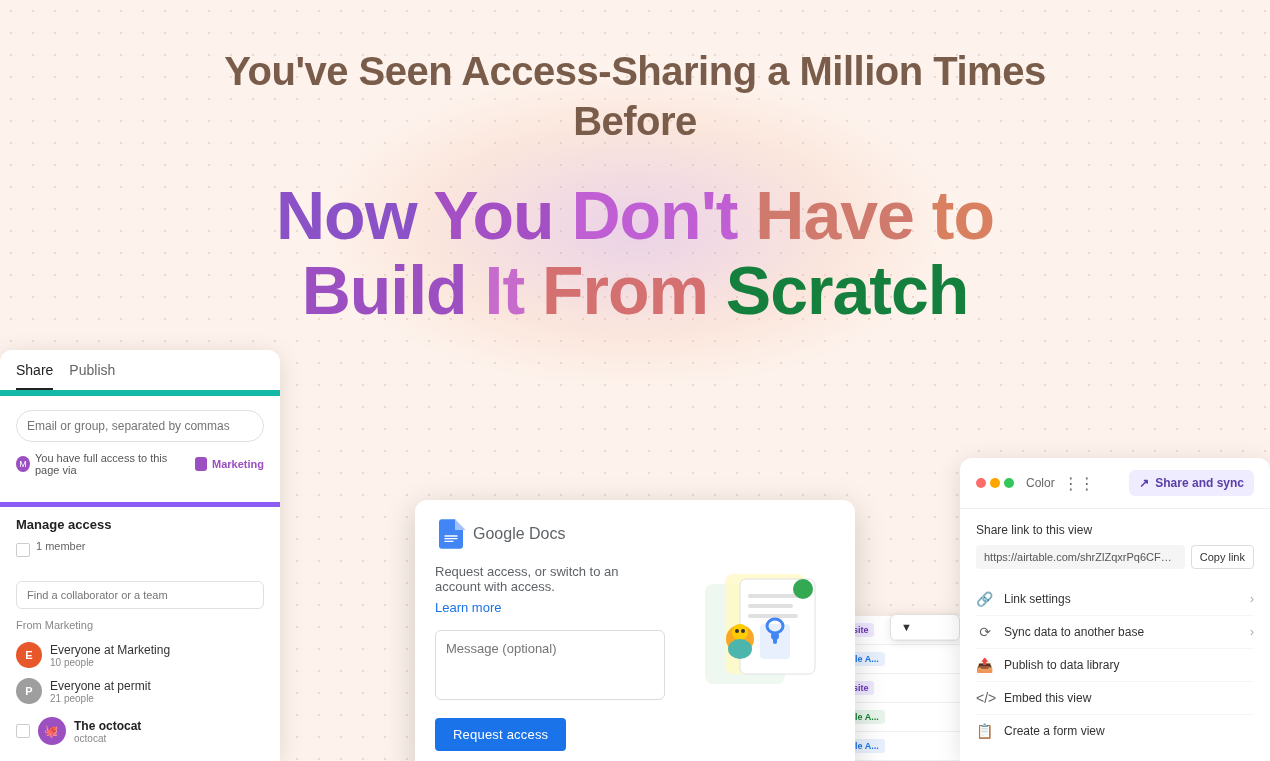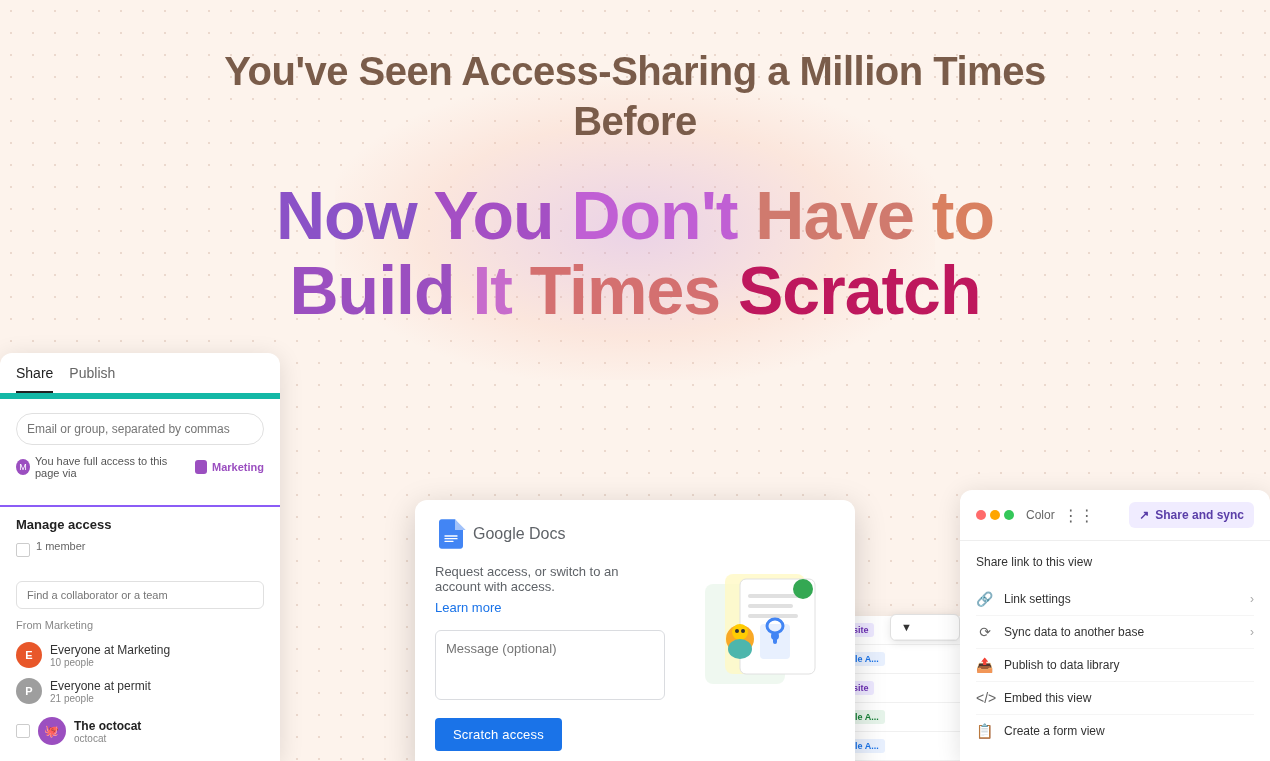--- a/index.html
+++ b/index.html
@@ -63,21 +63,21 @@
     }
 
     .hero-title .word-now { color: #8b52c7; }
     .hero-title .word-you { color: #a44fc4; }
     .hero-title .word-dont { color: #c05fd4; }
     .hero-title .word-have { color: #d07a6e; }
     .hero-title .word-to { color: #d98060; }
     .hero-title .word-build { color: #9b4fc0; }
     .hero-title .word-it { color: #c76ccc; }
     .hero-title .word-from { color: #d47070; }
-    .hero-title .word-scratch { color: #be185d; }
+    .hero-title .word-scratch { color: #15803d; }
 
     
     .ui-cards {
       position: absolute;
       bottom: 0;
       left: 0;
       right: 0;
       height: 270px;
       z-index: 5;
     }
@@ -151,21 +151,21 @@
       font-size: 9px;
     }
 
     .marketing-tag {
       color: #9b4fc0;
       font-weight: 600;
     }
 
     .manage-access-section {
       padding: 10px 16px;
-      border-top: 2px solid #8b5cf6;
+      border-top: 5px solid #8b5cf6;
     }
 
     .manage-access-title {
       font-size: 13px;
       font-weight: 600;
       color: #222;
       margin-bottom: 8px;
     }
 
     .member-count {
@@ -524,21 +524,21 @@
 <div class="bg-dots"></div>
 <div class="bg-glow"></div>
 
 <div class="hero-section">
   <div class="hero-subtitle">You've Seen Access-Sharing a Million Times Before</div>
   <div class="hero-title">
     <div>
       <span class="word-now">Now </span><span class="word-you">You </span><span class="word-dont">Don't </span><span class="word-have">Have </span><span class="word-to">to</span>
     </div>
     <div>
-      <span class="word-build">Build </span><span class="word-it">It </span><span class="word-from">Times </span><span class="word-scratch">Scratch</span>
+      <span class="word-build">Build </span><span class="word-it">It </span><span class="word-from">From </span><span class="word-scratch">Scratch</span>
     </div>
   </div>
 </div>
 
 <div class="ui-cards">
 
   <div class="card-share">
     <div class="card-share-tabs">
       <div class="card-tab active">Share</div>
       <div class="card-tab">Publish</div>
@@ -595,21 +595,21 @@
         <rect x="14" y="30" width="20" height="2" rx="1" fill="#fff"></rect>
         <rect x="14" y="34" width="14" height="2" rx="1" fill="#fff"></rect>
       </svg>
       <span class="gdocs-title">Google Docs</span>
     </div>
     <div class="google-body">
       <div class="google-left">
         <div class="need-access-desc">Request access, or switch to an account with access.</div>
         <a class="learn-more" href="#">Learn more</a>
         <textarea class="message-textarea" placeholder="Message (optional)" style=""></textarea>
-        <button class="request-access-btn">Scratch access</button>
+        <button class="request-access-btn">Request access</button>
       </div>
       <div class="google-illustration">
         
         <svg class="illustration-area" viewBox="0 0 150 140" xmlns="http://www.w3.org/2000/svg">
 
           <rect x="20" y="20" width="80" height="100" rx="8" fill="#e8f5e9" opacity="0.7"></rect>
           <rect x="40" y="10" width="80" height="100" rx="8" fill="#fff9c4" opacity="0.8"></rect>
 
           <rect x="55" y="15" width="75" height="95" rx="6" fill="#fff" stroke="#e0e0e0" stroke-width="1"></rect>
           <rect x="63" y="30" width="55" height="4" rx="2" fill="#e0e0e0"></rect>
@@ -674,20 +674,24 @@
         <span style="font-size:16px;color:#666;">⋮⋮</span>
       </div>
       <button class="share-sync-btn">
         <span>↗</span>
         <span>Share and sync</span>
       </button>
     </div>
     <div class="airtable-body">
       <div class="share-link-section">
         <div class="section-label">Share link to this view</div>
+        <div class="link-row">
+          <div class="link-url">https://airtable.com/shrZlZqxrPq6CF3dH</div>
+          <button class="copy-link-btn">Copy link</button>
+        </div>
       </div>
 
       <div class="airtable-menu-item">
         <span class="menu-icon">🔗</span>
         <span class="menu-text">Link settings</span>
         <span class="menu-arrow">›</span>
       </div>
 
       <div class="airtable-menu-item">
         <span class="menu-icon">⟳</span>

